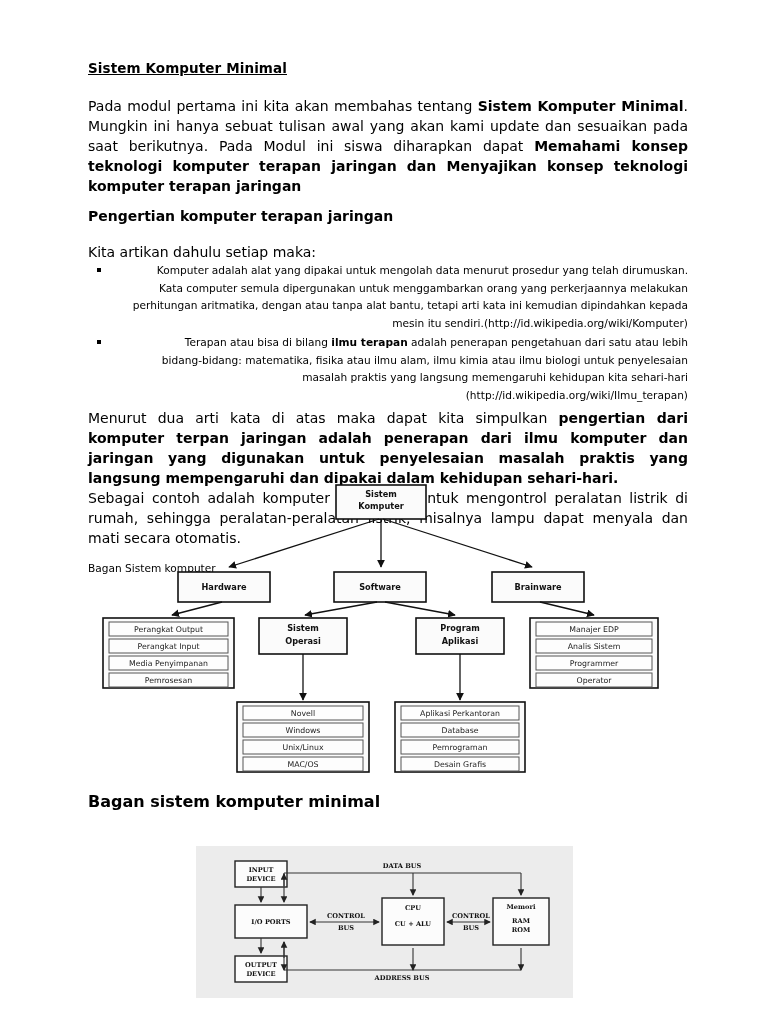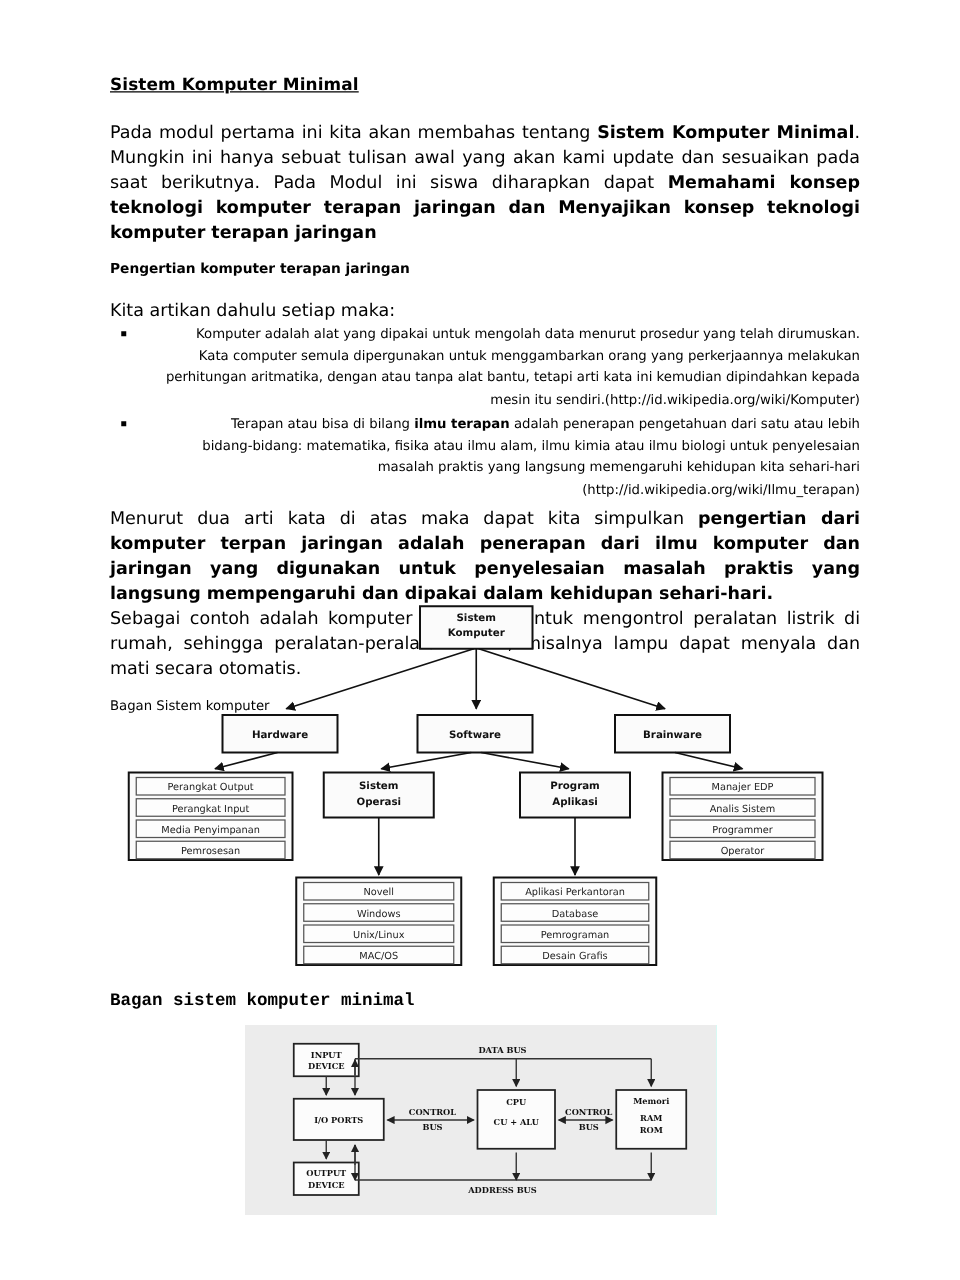--- a/index.html
+++ b/index.html
@@ -41,21 +41,21 @@
     font-size: 14px;
     line-height: 20px;
     margin: 0 0 12px 0;
     text-align: justify;
   }
   p.para.tight { margin-bottom: 0; }
 
   .b { font-weight: bold; }
 
   h2.sub-head {
-    font-size: 11px;
+    font-size: 14px;
     font-weight: bold;
     margin: 0 0 18px 0;
   }
 
   ul.bullets {
     list-style: none;
     margin: 0 0 4px 0;
     padding: 0;
   }
   ul.bullets li {
@@ -75,45 +75,44 @@
     background: #000;
   }
   ul.bullets li .indent-first { display: inline-block; width: 25px; }
 
   .label-line {
     font-size: 10.6px;
     line-height: 17.5px;
     margin: 0;
   }
   .label-bold {
-    font-size: 14px;
+    font-size: 16px;
     font-weight: bold;
     line-height: 17.5px;
     margin: 0;
-    font-family: Liberation Mono, monospace;
   }
 
   
   #diagram1 {
     position: absolute;
     left: 0px;
     top: 478px;
     width: 768px;
     height: 320px;
   }
   #diagram1 svg { display: block; }
 
   
   #diagram2 {
     position: absolute;
     left: 196px;
-    top: 820px;
+    top: 846px;
     width: 377px;
     height: 152px;
-    background: #5eead4;
+    background: #e5e5e5;
   }
   #diagram2 svg { display: block; }
 
   .dtext {
     font-family: "DejaVu Sans", sans-serif;
     font-size: 8.2px;
     font-weight: bold;
     text-anchor: middle;
     fill: #111;
   }

